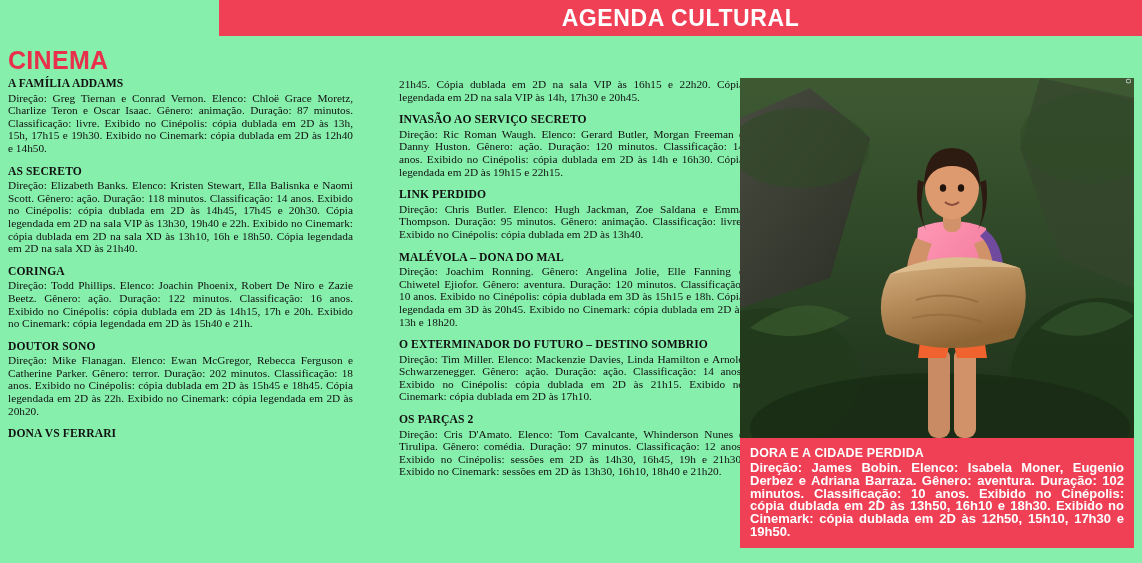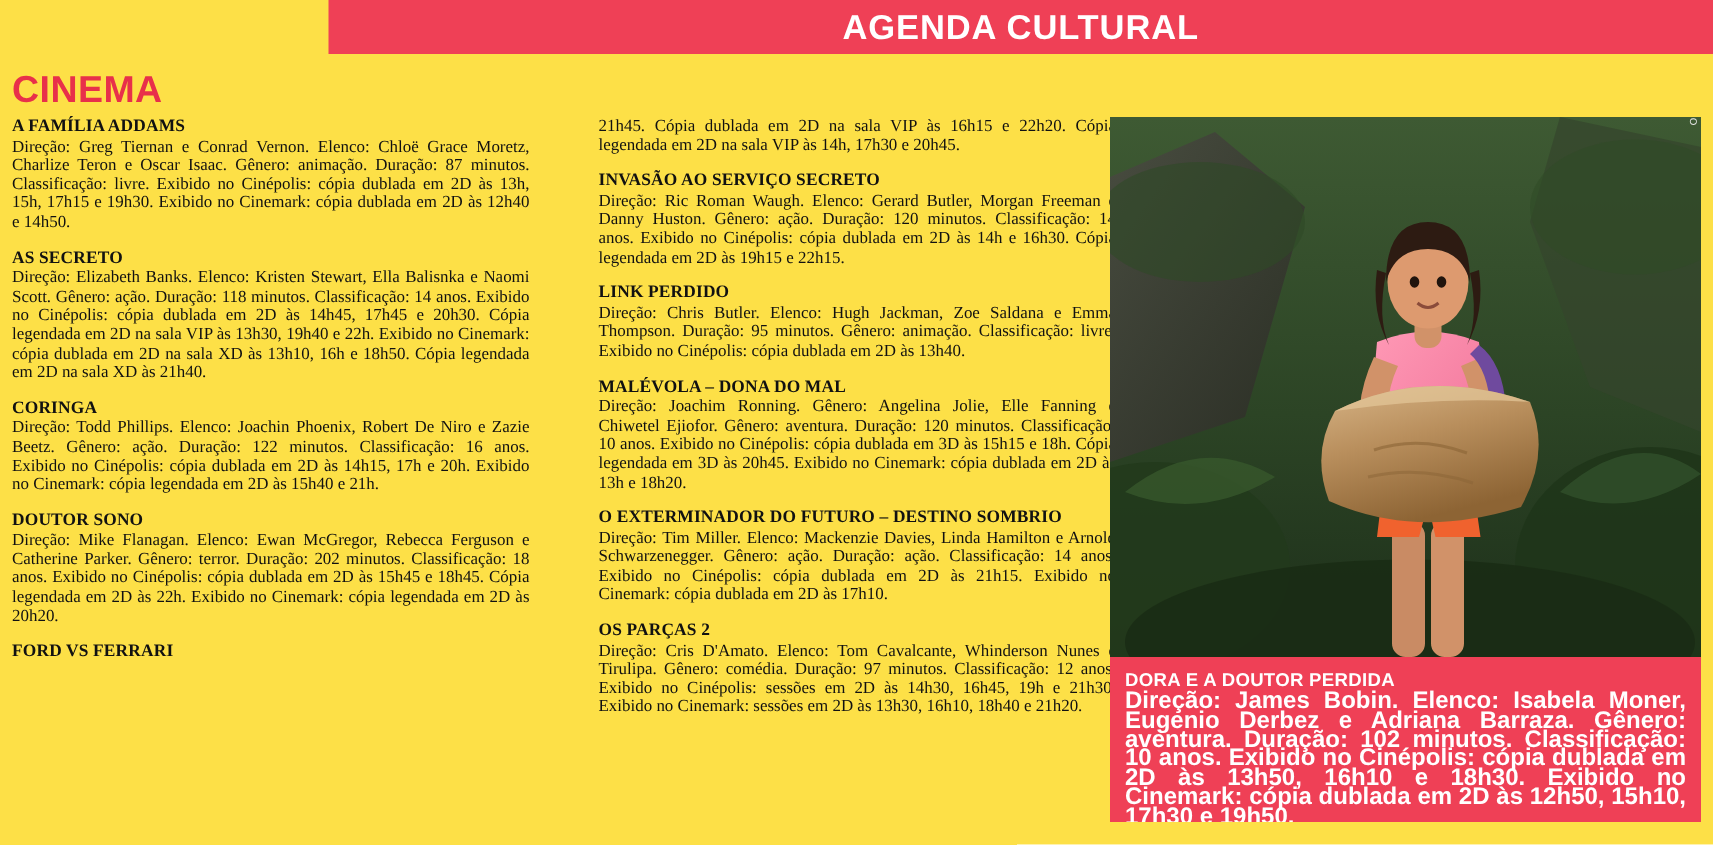--- a/index.html
+++ b/index.html
@@ -6,21 +6,21 @@
   html, body {
     margin: 0; padding: 0;
     width: 1142px; height: 563px;
     background: #ffffff;
     font-family: "Liberation Sans", sans-serif;
   }
   .page {
     position: relative;
     width: 1142px; height: 563px;
     overflow: hidden;
-    background: #fde047;
+    background: #86efac;
   }
   
   .header-bar {
     position: absolute;
     left: 219px; top: 0; width: 923px; height: 36px;
     background: #ef4056;
     display: flex; align-items: center; justify-content: center;
   }
   .header-title {
     color: #ffffff;
@@ -88,21 +88,21 @@
     color: #ffffff;
     padding: 8px 10px 6px 10px;
   }
   .caption-title {
     font-size: 12.4px;
     font-weight: bold;
     letter-spacing: 0.2px;
     margin-bottom: 2px;
   }
   .caption-body {
-    font-size: 16px;
+    font-size: 13px;
     line-height: 12.8px;
     font-weight: bold;
     text-align: justify;
   }
   
   .jungle { position: absolute; inset: 0; }
 </style>
 </head>
 <body>
 
@@ -125,21 +125,21 @@
     </div>
     <div class="entry">
       <div class="entry-title">CORINGA</div>
       <div class="entry-body">Direção: Todd Phillips. Elenco: Joachin Phoenix, Robert De Niro e Zazie Beetz. Gênero: ação. Duração: 122 minutos. Classificação: 16 anos. Exibido no Cinépolis: cópia dublada em 2D às 14h15, 17h e 20h. Exibido no Cinemark: cópia legendada em 2D às 15h40 e 21h.</div>
     </div>
     <div class="entry">
       <div class="entry-title">DOUTOR SONO</div>
       <div class="entry-body">Direção: Mike Flanagan. Elenco: Ewan McGregor, Rebecca Ferguson e Catherine Parker. Gênero: terror. Duração: 202 minutos. Classificação: 18 anos. Exibido no Cinépolis: cópia dublada em 2D às 15h45 e 18h45. Cópia legendada em 2D às 22h. Exibido no Cinemark: cópia legendada em 2D às 20h20.</div>
     </div>
     <div class="entry">
-      <div class="entry-title">FORD VS FERRARI</div>
+      <div class="entry-title">DONA VS FERRARI</div>
     </div>
   </div>
 
   <div class="col col2">
     <div class="entry">
       <div class="entry-body">21h45. Cópia dublada em 2D na sala VIP às 16h15 e 22h20. Cópia legendada em 2D na sala VIP às 14h, 17h30 e 20h45.</div>
     </div>
     <div class="entry">
       <div class="entry-title">INVASÃO AO SERVIÇO SECRETO</div>
       <div class="entry-body">Direção: Ric Roman Waugh. Elenco: Gerard Butler, Morgan Freeman e Danny Huston. Gênero: ação. Duração: 120 minutos. Classificação: 14 anos. Exibido no Cinépolis: cópia dublada em 2D às 14h e 16h30. Cópia legendada em 2D às 19h15 e 22h15.</div>
@@ -223,18 +223,18 @@
         <path d="M205 124 q7 6 14 0" stroke="#8a4b3a" stroke-width="2" fill="none"></path>
 
         <path d="M150 196 q60 -30 130 -6 q14 34 -6 70 q-70 22 -128 -4 q-12 -32 4 -60 z" fill="url(#map)"></path>
         <path d="M150 196 q60 -30 130 -6 q-60 -4 -130 6 z" fill="#e4c79a" opacity="0.7"></path>
         <path d="M176 222 q30 -10 62 2" stroke="#8a6436" stroke-width="2" fill="none" opacity="0.6"></path>
         <path d="M172 240 q34 -8 70 4" stroke="#8a6436" stroke-width="2" fill="none" opacity="0.5"></path>
       </svg>
       <div class="photo-credit">DIVULGAÇÃO</div>
     </div>
     <div class="caption">
-      <div class="caption-title">DORA E A DOUTOR PERDIDA</div>
+      <div class="caption-title">DORA E A CIDADE PERDIDA</div>
       <div class="caption-body">Direção: James Bobin. Elenco: Isabela Moner, Eugenio Derbez e Adriana Barraza. Gênero: aventura. Duração: 102 minutos. Classificação: 10 anos. Exibido no Cinépolis: cópia dublada em 2D às 13h50, 16h10 e 18h30. Exibido no Cinemark: cópia dublada em 2D às 12h50, 15h10, 17h30 e 19h50.</div>
     </div>
   </div>
 
 </div>
 
 </body></html>

